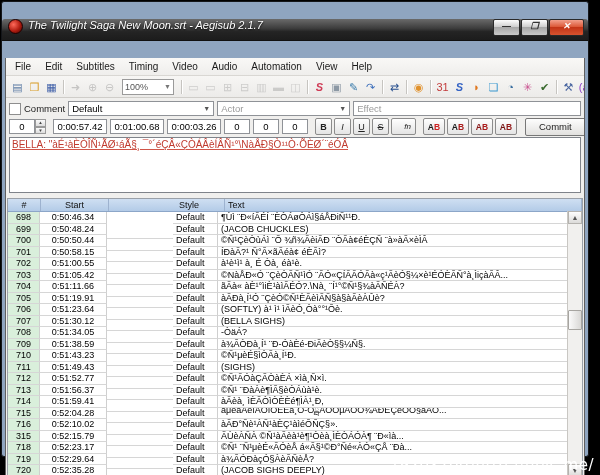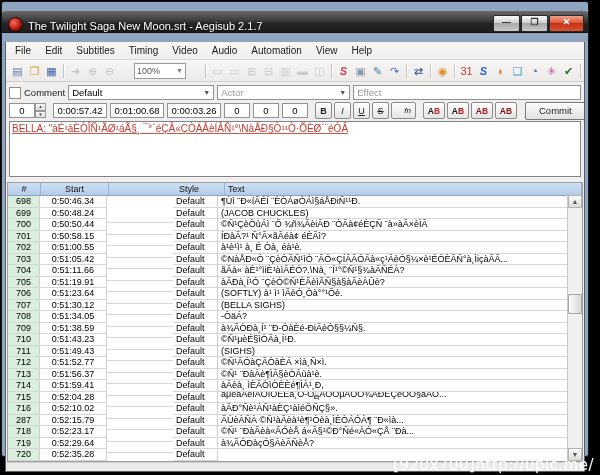--- a/index.html
+++ b/index.html
@@ -3,23 +3,23 @@
 <meta charset="utf-8">
 <style>
   html,body{margin:0;padding:0;}
   body{width:600px;height:475px;background:#000;position:relative;overflow:hidden;
        font-family:"Liberation Sans",sans-serif;-webkit-font-smoothing:antialiased;}
 
   
   .window{position:absolute;left:1px;top:1px;width:588px;height:456px;box-sizing:border-box;
           background:#8fa5c0;border:1px solid #14161a;border-radius:3px;
           padding:0 3px 3px 3px;box-shadow:0 1px 4px rgba(0,0,0,.8);}
-  .titlebar{height:21px;margin:9px -3px;border-radius:3px 3px 0 0;display:flex;align-items:flex-end;
+  .titlebar{height:21px;margin:17px -3px;border-radius:3px 3px 0 0;display:flex;align-items:flex-start;
             background:linear-gradient(#6a6a6a,#3c3c3c 45%,#242424 60%,#1c1c1c);
-            border-bottom:1px solid #101010;}
+            border-bottom:1px solid #101010;font-style:italic;}
   .appicon{width:13px;height:13px;margin:0 5px 0 6px;border-radius:50%;
            background:radial-gradient(circle at 35% 35%,#ff6a5a,#b01c10 55%,#3a0602);
            border:1px solid #200;}
   .title{color:#fff;font-size:11px;text-shadow:0 1px 2px #000;flex:1;white-space:nowrap;overflow:hidden;}
   .capbtns{display:flex;margin-right:4px;}
   .capbtn{width:25px;height:15px;margin-left:1px;border:1px solid #2a2a2a;border-radius:2px;
           background:linear-gradient(#fdfdfd,#cfcfcf 45%,#a8a8a8 50%,#c9c9c9);
           color:#333;font-size:9px;line-height:13px;text-align:center;font-weight:bold;}
   .capbtn.close{background:linear-gradient(#f2a08c,#dc5938 45%,#c33517 50%,#d8532f);color:#fff;width:33px;}
 
@@ -32,21 +32,21 @@
   .menu-item{font-size:10px;color:#1a1a1a;padding:1px 7px;}
 
   
   .toolbar{height:21px;background:linear-gradient(#f7f6f4,#ecebe9);border-bottom:1px solid #cfcdc9;
            display:flex;align-items:center;padding-left:3px;flex:none;}
   .tbtn{width:17px;height:16px;display:flex;align-items:center;justify-content:center;
         font-size:11px;line-height:16px;border-radius:2px;flex:none;}
   .tbtn.dis{opacity:.42;filter:grayscale(60%);}
   .tsep{width:1px;height:14px;background:#c6c4c0;margin:0 3px;flex:none;box-shadow:1px 0 0 #fff;}
   .zoomcombo{width:46px;height:14px;background:#fff;border:1px solid #9a9a9a;font-size:9px;
-             color:#555;display:flex;align-items:center;padding:0 2px;margin:0 16px;flex:none;}
+             color:#555;display:flex;align-items:center;padding:0 2px;margin:0 4px;flex:none;}
   .zoomcombo .zc-arrow{margin-left:auto;font-size:7px;color:#777;}
 
   
   .editpanel{padding:3px 3px 2px 3px;flex:none;}
   .erow{display:flex;align-items:center;gap:3px;height:15px;}
   .erow+.erow{margin-top:3px;}
   .chk{width:10px;height:10px;background:#fff;border:1px solid #8e8e8e;flex:none;}
   .lbl{font-size:9.5px;color:#222;}
   .combo,.field{height:13px;background:#fff;border:1px solid #8f9297;font-size:9.5px;
                 display:flex;align-items:center;padding:0 3px;box-sizing:content-box;}
@@ -380,45 +380,46 @@
             <div class="gc c4">áμèàÃèìÃÒìÒÈÈà¸Ó-ÓྦÃÒÓμÃÒÓ¾ÃÐÈÇèÓÕ§åÃÒ...</div>
           </div>
           <div class="gr">
             <div class="gc c0">716</div>
             <div class="gc c1">0:52:10.02</div>
             <div class="gc c2">0:52:12.29</div>
             <div class="gc c3">Default</div>
             <div class="gc c4">àÃÐ°Ñè¹ÀÑ¹àÈÇ¹àìéÕÑÇ§».</div>
           </div>
           <div class="gr">
-            <div class="gc c0">287</div>
+            <div class="gc c0">315</div>
             <div class="gc c1">0:52:15.79</div>
             <div class="gc c2">0:52:19.03</div>
             <div class="gc c3">Default</div>
             <div class="gc c4">ÄÙèÀÑÀ ©Ñ¹àÃèà¹è¶¹Òèà¸ÌÈÒÁÓÀ¶ ¨Ð«ìà...</div>
           </div>
           <div class="gr">
             <div class="gc c0">718</div>
             <div class="gc c1">0:52:23.17</div>
             <div class="gc c2">0:52:27.20</div>
             <div class="gc c3">Default</div>
-            <div class="gc c4">©Ñ¹ ¨ÐàÃèà«ÃÓèÅ á«Ã§¹©Ð°Ñé«ÀÓ«ÇÅ ¨Ðà...</div>
+            <div class="gc c4">©Ñ¹ ¨Ñ¹μèÉ«ÃÓèÅ á«Ã§¹©Ð°Ñé«ÀÓ«ÇÅ ¨Ðà...</div>
           </div>
           <div class="gr">
             <div class="gc c0">719</div>
             <div class="gc c1">0:52:29.64</div>
             <div class="gc c2">0:52:31.87</div>
             <div class="gc c3">Default</div>
             <div class="gc c4">à¾ÃÓÐàçÓ§ÀèÃÑèÅ?</div>
           </div>
           <div class="gr">
             <div class="gc c0">720</div>
             <div class="gc c1">0:52:35.28</div>
             <div class="gc c2">0:52:36.27</div>
             <div class="gc c3">Default</div>
+            <div class="gc c4">(JACOB SIGHS DEEPLY)</div>
           </div>
           <div class="gr">
             <div class="gc c0">721</div>
             <div class="gc c1">0:52:42.19</div>
             <div class="gc c2">0:52:43.42</div>
             <div class="gc c3">Default</div>
             <div class="gc c4">íÑ§¸Ð,</div>
           </div>
         </div>
       <div class="vscroll">

